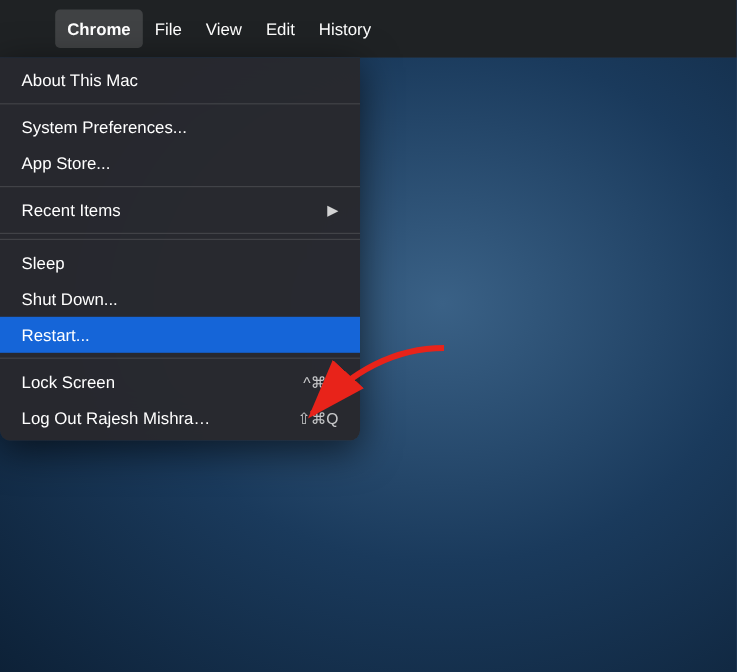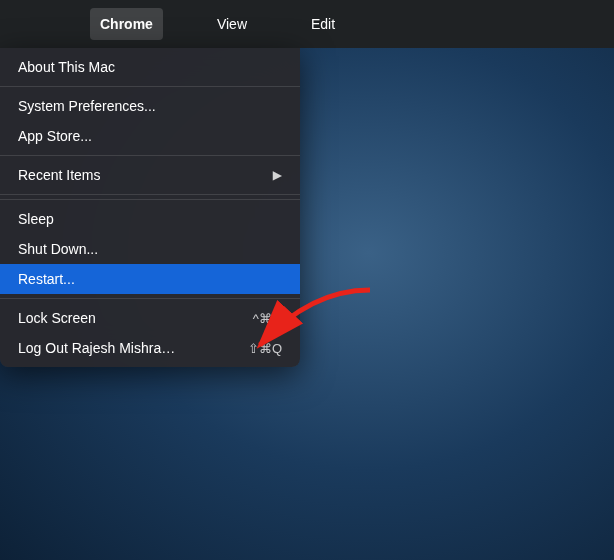--- a/index.html
+++ b/index.html
@@ -39,21 +39,20 @@
     .menubar-item {
       padding: 4px 10px;
       color: white;
       font-size: 14px;
       font-weight: 400;
       height: 32px;
       display: flex;
       align-items: center;
       cursor: default;
       white-space: nowrap;
-      margin-left: 44px;
     }
 
     .menubar-item.active {
       background: rgba(255,255,255,0.15);
       border-radius: 4px;
     }
 
     .menubar-item.bold {
       font-weight: 700;
     }
@@ -136,24 +135,30 @@
 <div class="desktop-bg"></div>
 
 <div class="menubar">
   <div class="menubar-apple">
     <span></span>
   </div>
   <div class="menubar-item bold active">
     <span>Chrome</span>
   </div>
   <div class="menubar-item">
+    <span>File</span>
+  </div>
+  <div class="menubar-item">
     <span>View</span>
   </div>
   <div class="menubar-item">
     <span>Edit</span>
+  </div>
+  <div class="menubar-item">
+    <span>History</span>
   </div>
 </div>
 
 <div class="apple-menu">
 
   <div class="menu-item">
     <span>About This Mac</span>
   </div>
   <div class="menu-separator"></div>
 

